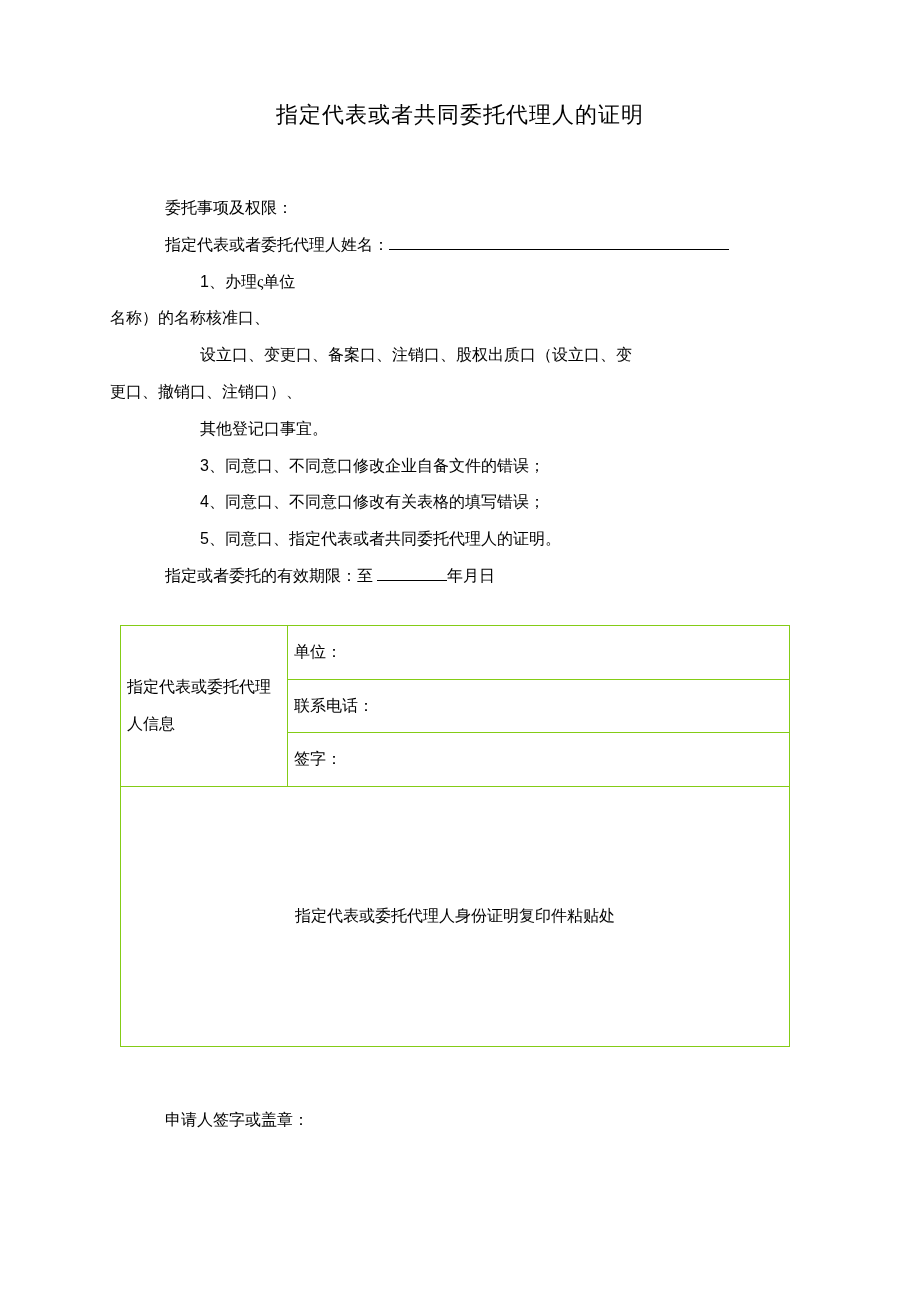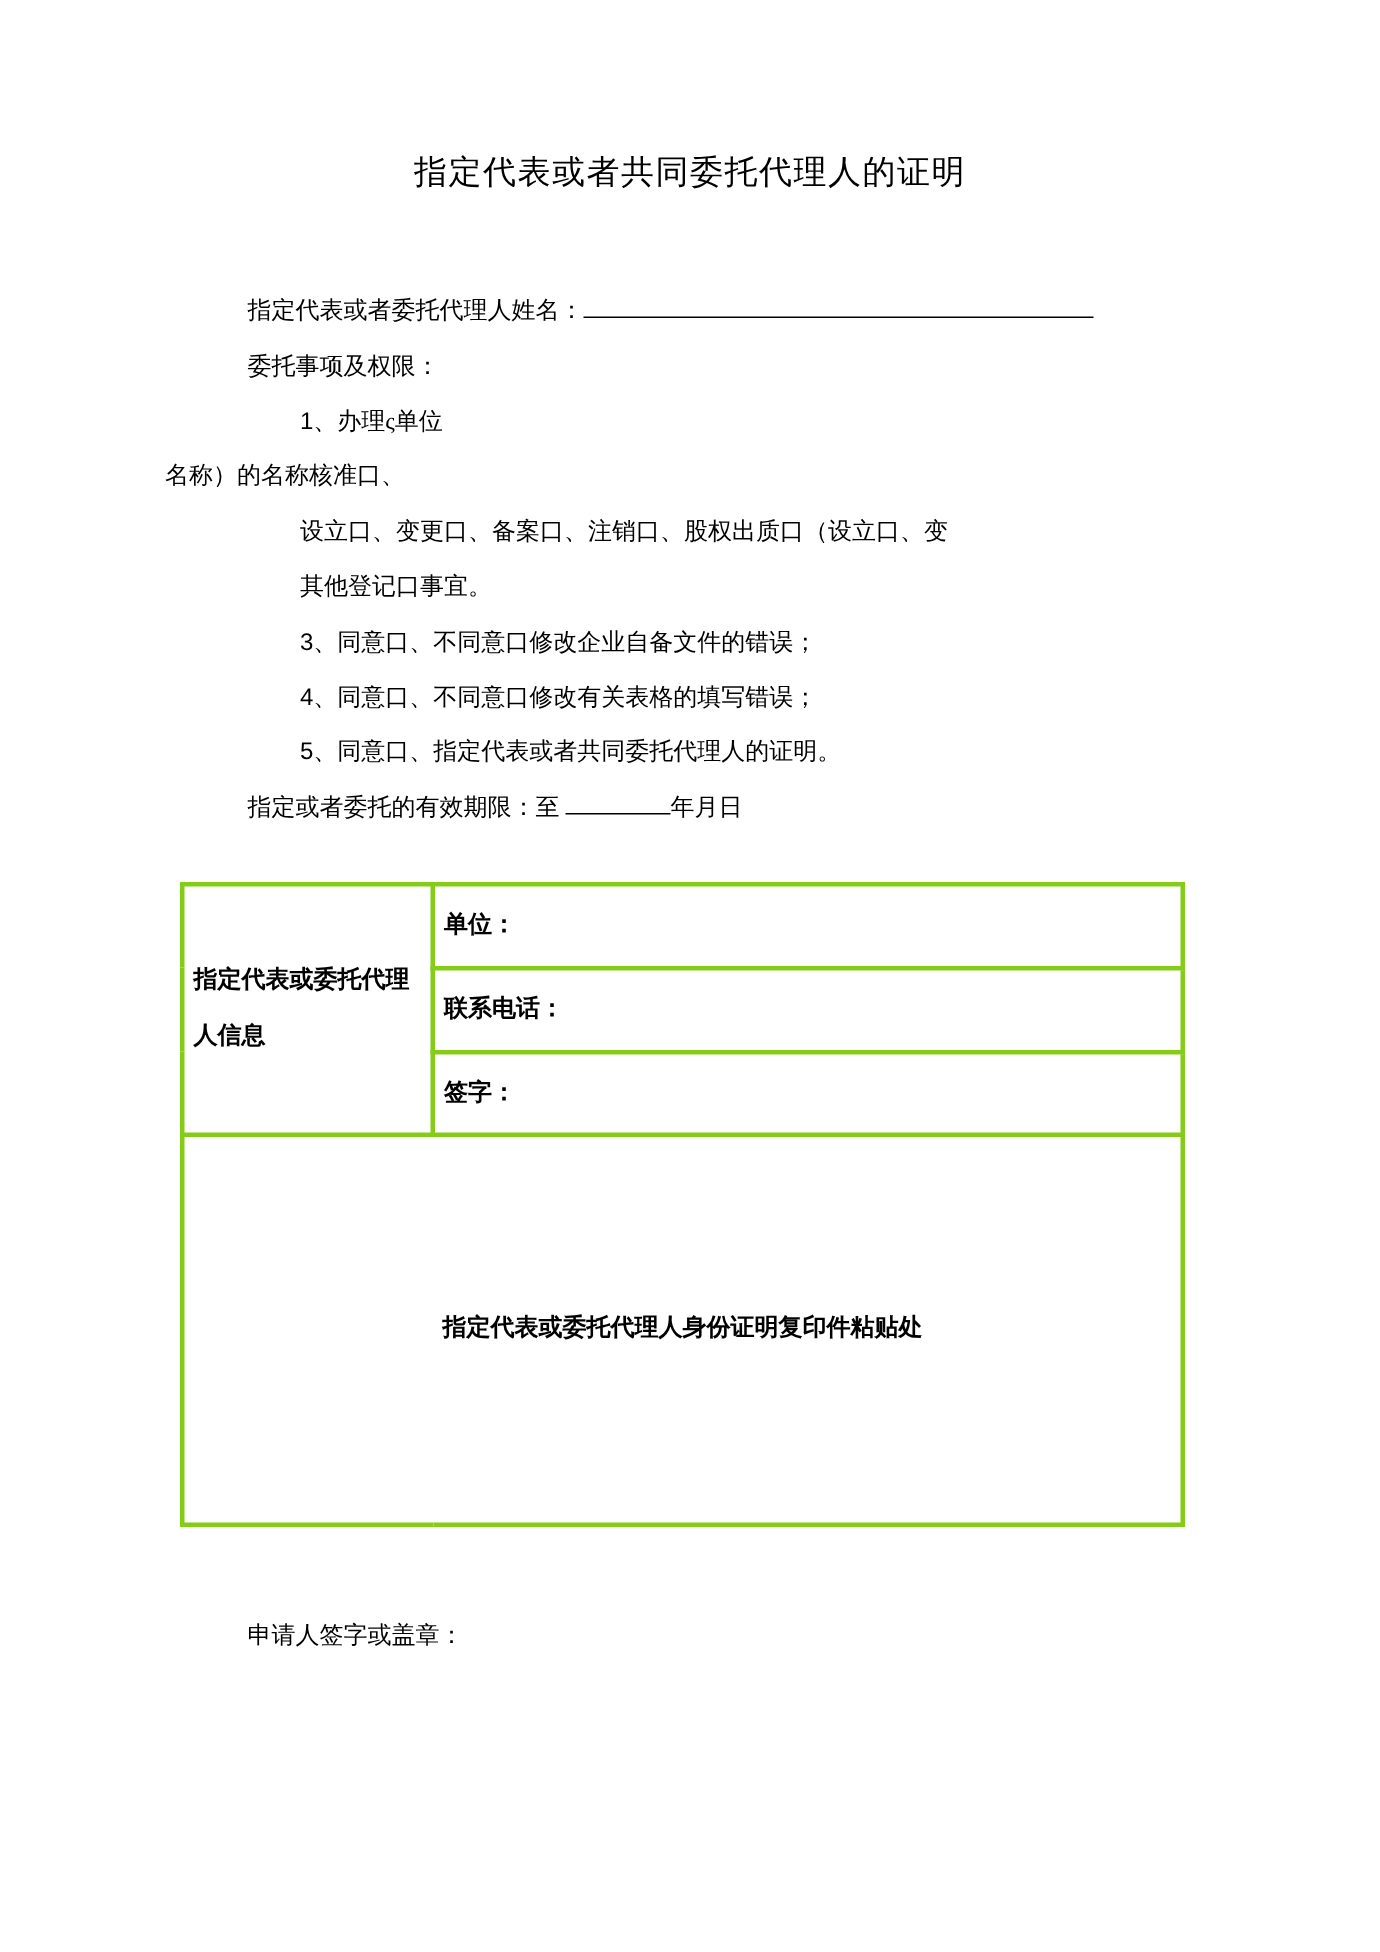--- a/index.html
+++ b/index.html
@@ -38,53 +38,53 @@
       vertical-align: baseline;
     }
     .num { font-family: Arial, sans-serif; }
     table.info {
       border-collapse: collapse;
       width: 670px;
       margin-top: 30px;
       margin-left: 10px;
     }
     table.info td {
-      border: 3px solid #84cc16;
+      border: 1px solid #84cc16;
       padding: 8px 6px;
       font-size: 16px;
       vertical-align: middle;
-      font-weight: bold;
     }
     .row-h { height: 46px; }
     .label-cell { width: 167px; text-align: left; }
     .paste-cell {
       height: 260px;
       text-align: center;
       vertical-align: middle;
     }
     .sign-line { margin-top: 55px; padding-left: 55px; }
   </style>
 </head>
 <body>
 
 <h1 class="title">指定代表或者共同委托代理人的证明</h1>
 
 <div class="content">
 
+  <div class="indent1">委托事项及权限：</div>
+
   <div class="indent1">
     <span>指定代表或者委托代理人姓名：</span><span class="underline"></span>
   </div>
-
-  <div class="indent1">委托事项及权限：</div>
 
   <div class="indent2">
     <span class="num">1</span><span>、办理ς单位</span>
   </div>
   <div class="noindent">名称）的名称核准口、</div>
   <div class="indent2">设立口、变更口、备案口、注销口、股权出质口（设立口、变</div>
+  <div class="noindent">更口、撤销口、注销口）、</div>
   <div class="indent2">其他登记口事宜。</div>
 
   <div class="indent2">
     <span class="num">3</span><span>、同意口、不同意口修改企业自备文件的错误；</span>
   </div>
   <div class="indent2">
     <span class="num">4</span><span>、同意口、不同意口修改有关表格的填写错误；</span>
   </div>
   <div class="indent2">
     <span class="num">5</span><span>、同意口、指定代表或者共同委托代理人的证明。</span>

